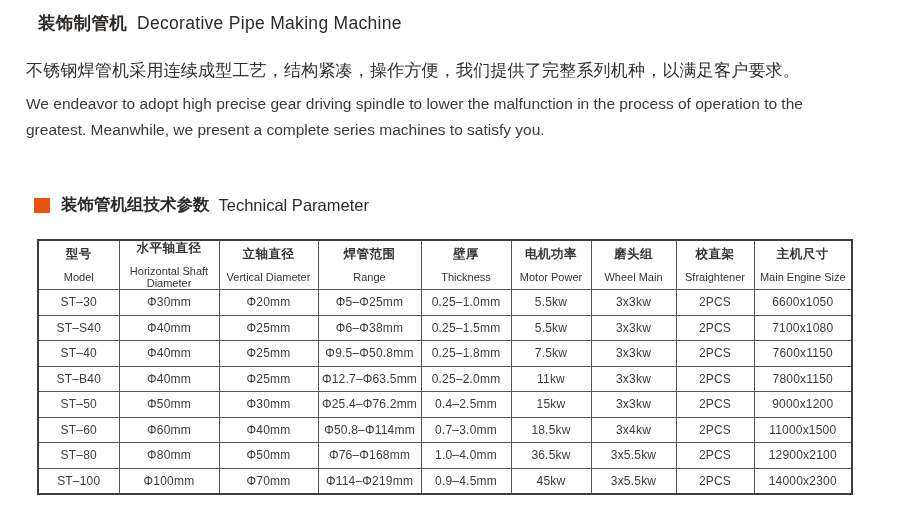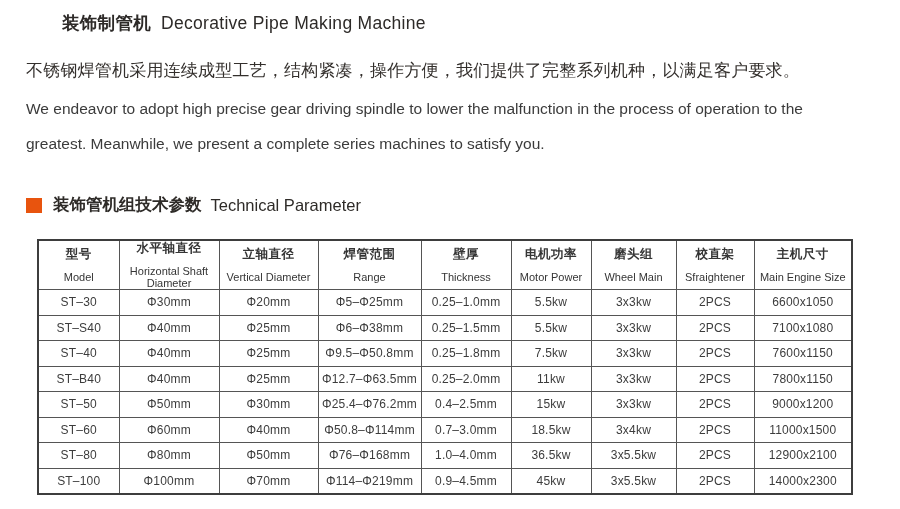--- a/index.html
+++ b/index.html
@@ -11,35 +11,35 @@
     position: relative;
     overflow: hidden;
   }
 
   
   .page-title {
     position: absolute; left: 38px; top: 11px;
     font-size: 17.5px; color: #2d2a28; letter-spacing: 0.3px;
     white-space: nowrap;
   }
-  .page-title .zh { font-weight: bold; margin-right: 10px; margin-left: 24px; }
+  .page-title .zh { font-weight: bold; margin-right: 10px; }
 
   
   .intro { position: absolute; left: 26px; top: 58px; width: 832px; }
   .intro-zh {
     font-size: 17px; line-height: 25px; color: #332f2c;
     letter-spacing: 0.2px; margin: 0 0 8px 0;
   }
   .intro-en {
-    font-size: 15.5px; line-height: 35px; color: #3b3b3b; margin: 0;
+    font-size: 15.5px; line-height: 26px; color: #3b3b3b; margin: 0;
   }
 
   
   .section-heading {
-    position: absolute; left: 26px; top: 194px;
+    position: absolute; left: 34px; top: 194px;
     display: flex; align-items: center; font-size: 16.5px; color: #2e2b28;
   }
   .accent-square {
     width: 16px; height: 15px; margin-right: 11px; flex: 0 0 auto;
   }
   .section-heading .zh { font-weight: bold; margin-right: 9px; }
 
   
   .table-wrap { position: absolute; left: 37px; top: 239px; width: 822px; }
   table.params {

